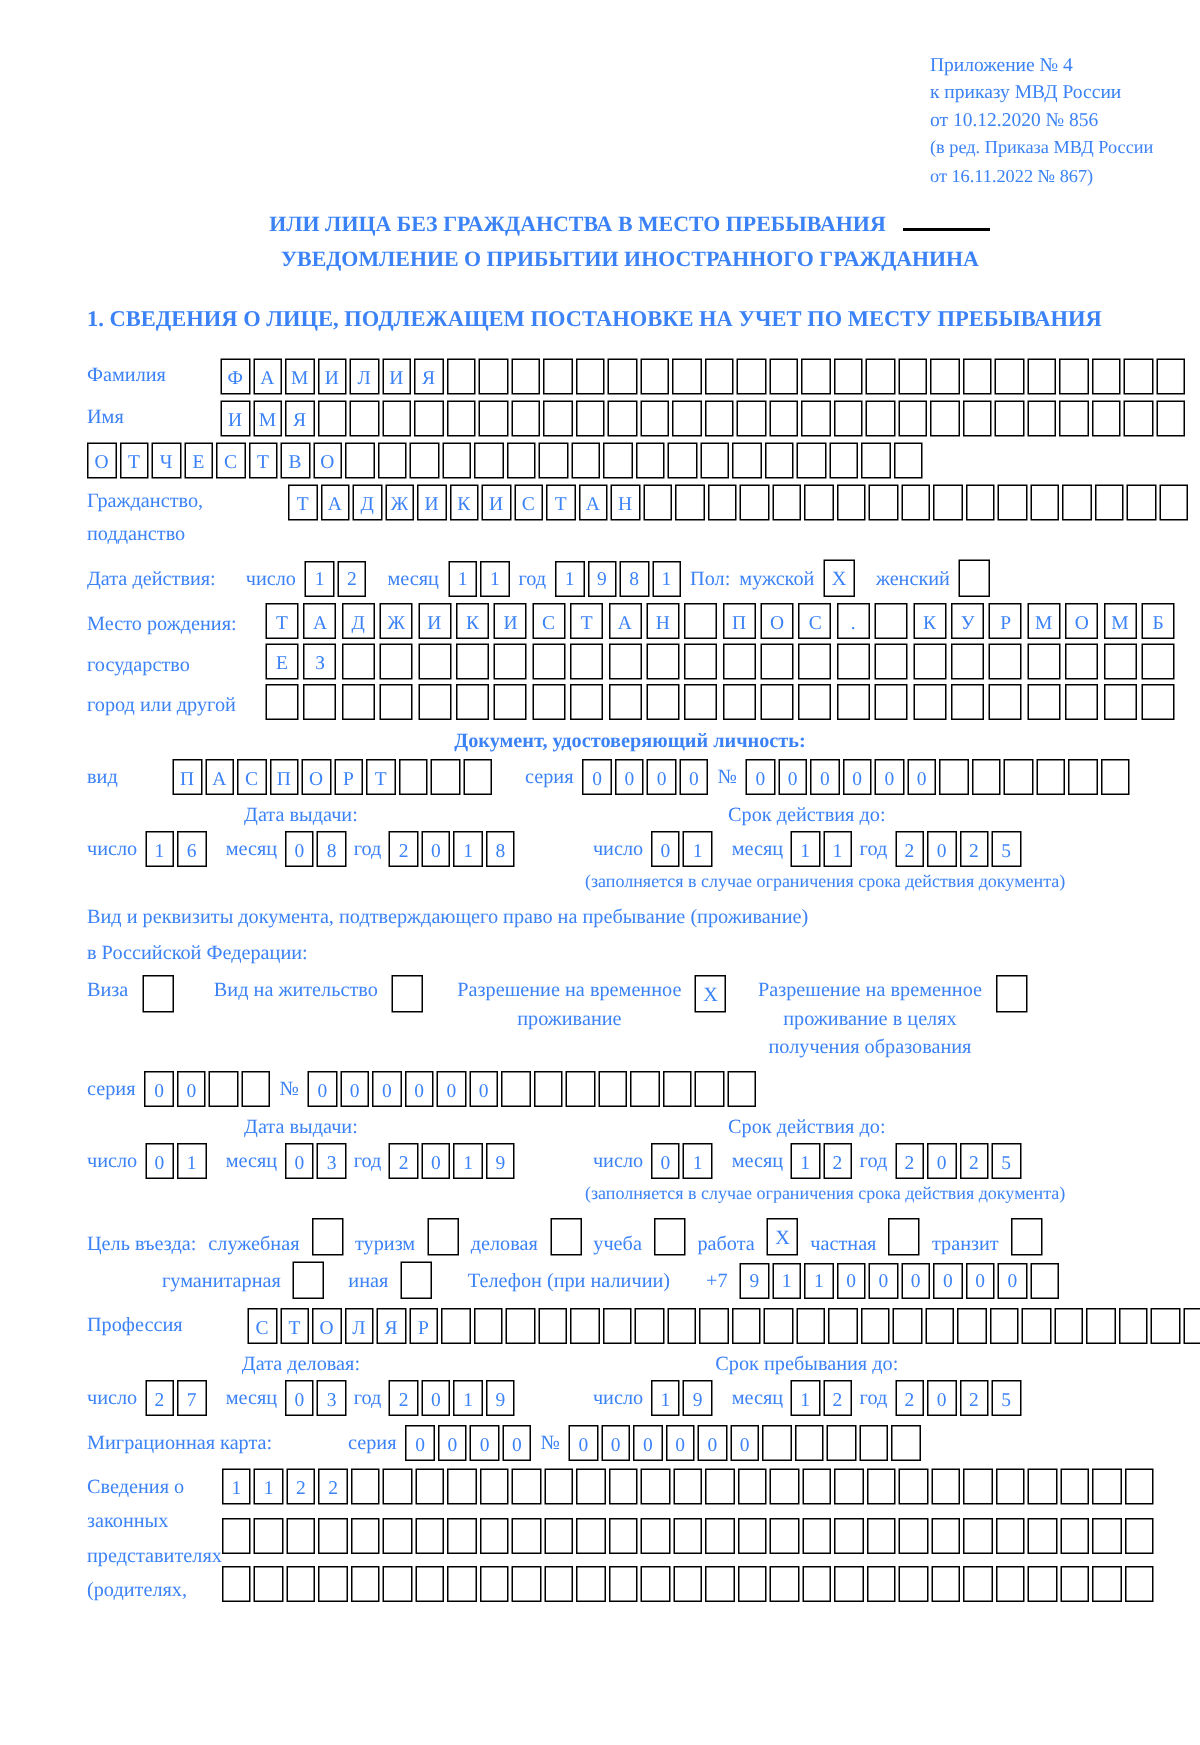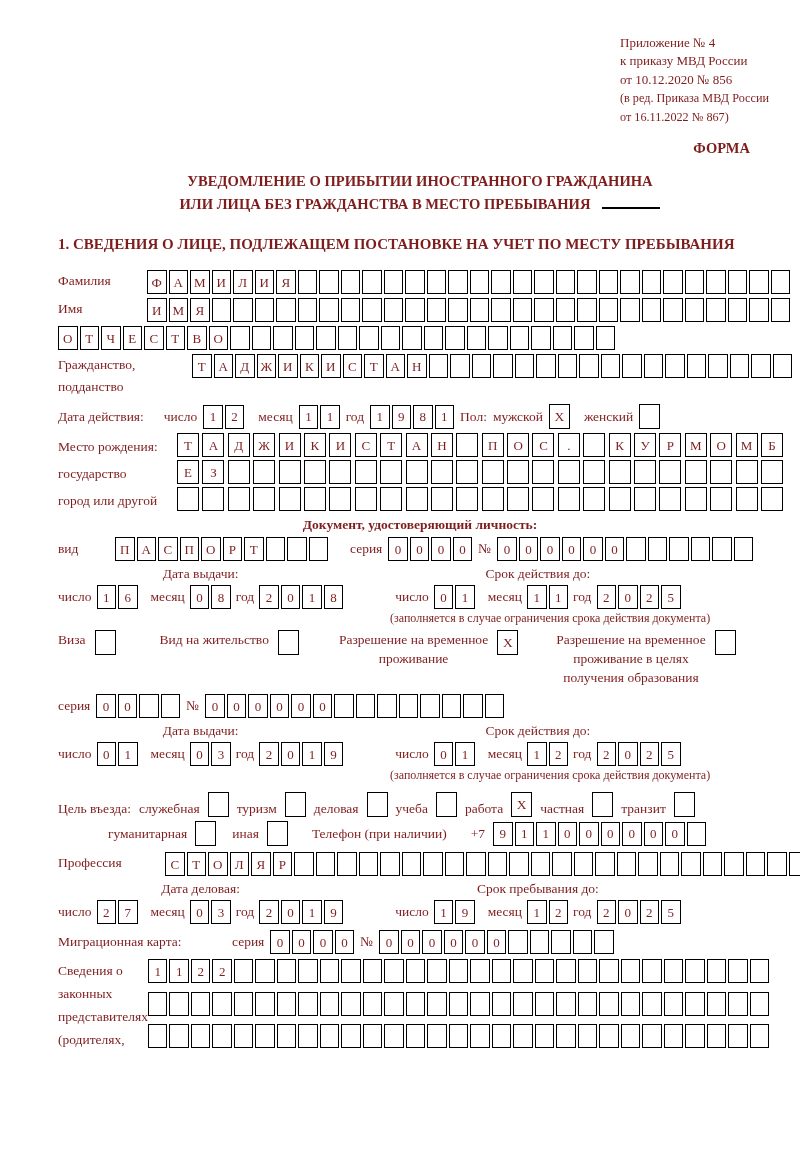--- a/index.html
+++ b/index.html
@@ -1,18 +1,18 @@
 <!DOCTYPE html>
 <html><head>
 <meta charset="utf-8">
 <style>
   * { margin:0; padding:0; box-sizing:border-box; }
   html,body { background:#fff; }
   .page {
-    position:relative; width:800px; height:1163px; background:#ffffff; color:#7f1d1d;
+    position:relative; width:800px; height:1163px; background:#ffffff; color:#3b82f6;
     font-family:"Liberation Serif","DejaVu Serif",serif; font-size:13.5px;
     padding:34px 18px 10px 58px; overflow:hidden;
   }
   
   .hdr { margin-left:562px; font-size:13px; line-height:1.42; }
   .hdr .small { font-size:12.2px; margin-top:1px; }
   .forma { text-align:right; padding-right:32px; font-weight:bold; font-size:14.5px; margin-top:14px; }
   
   .title { text-align:center; font-weight:bold; font-size:14.6px; line-height:1.55; margin-top:13px; }
   .blank-underline { display:inline-block; width:58px; height:13px; border-bottom:2px solid #000; margin-left:12px; }
@@ -42,21 +42,21 @@
   .stackrows > .boxes + .boxes { margin-top:3px; }
   
   .dates { display:flex; margin-top:5px; align-items:center; }
   .dcol { }
   .dcol .dhead { text-align:center; margin-bottom:3px; }
   .dcol.right { margin-left:52px; }
   .dline { display:flex; align-items:center; gap:5px; }
   .note { font-size:12px; margin-top:2px; margin-left:332px; }
   .dochead { text-align:center; font-weight:bold; margin-top:3px; }
   
-  .opts { display:flex; align-items:flex-start; margin-top:4px; gap:30px; }
+  .opts { display:flex; align-items:flex-start; margin-top:4px; gap:13px; }
   .opt { display:flex; align-items:flex-start; gap:9px; }
   .opt .olab { line-height:19px; }
   .opt .olab.center { text-align:center; }
   
   .purpose { display:flex; align-items:flex-end; gap:8px; margin-top:9px; }
   .purpose2 { display:flex; align-items:center; gap:8px; margin-top:4px; padding-left:50px; }
   
   .reps { display:flex; align-items:flex-start; margin-top:5px; }
   .reps .lblcol { line-height:23px; }
   .reps .rrows .boxes { display:flex; }
@@ -68,25 +68,24 @@
 <div class="page">
 
   <div class="hdr">
     <div>Приложение № 4</div>
     <div>к приказу МВД России</div>
     <div>от 10.12.2020 № 856</div>
     <div class="small">(в ред. Приказа МВД России</div>
     <div class="small">от 16.11.2022 № 867)</div>
   </div>
 
-  <div class="forma">ФОРМА</div>
 
   <div class="title">
+    <div><span>ИЛИ ЛИЦА БЕЗ ГРАЖДАНСТВА В МЕСТО ПРЕБЫВАНИЯ</span><span class="blank-underline"></span></div>
     <div>УВЕДОМЛЕНИЕ О ПРИБЫТИИ ИНОСТРАННОГО ГРАЖДАНИНА</div>
-    <div><span>ИЛИ ЛИЦА БЕЗ ГРАЖДАНСТВА В МЕСТО ПРЕБЫВАНИЯ</span><span class="blank-underline"></span></div>
   </div>
 
   <div class="sec">1. СВЕДЕНИЯ О ЛИЦЕ, ПОДЛЕЖАЩЕМ ПОСТАНОВКЕ НА УЧЕТ ПО МЕСТУ ПРЕБЫВАНИЯ</div>
 
   <div class="frow" style="margin-top:17px;">
     <div class="lblcol lw72">Фамилия</div>
     <div class="boxes">
         <span class="cb">Ф</span>
         <span class="cb">А</span>
         <span class="cb">М</span>
@@ -419,20 +418,24 @@
             <span class="cb">2</span>
             <span class="cb">0</span>
             <span class="cb">2</span>
             <span class="cb">5</span>
           </span>
       </div>
     </div>
   </div>
   <div class="note">(заполняется в случае ограничения срока действия документа)</div>
 
+  <div style="margin-top:4px; line-height:1.75;">
+    <div>Вид и реквизиты документа, подтверждающего право на пребывание (проживание)</div>
+    <div>в Российской Федерации:</div>
+  </div>
 
   <div class="opts">
     <div class="opt">
       <span class="olab">Виза</span>
       <span class="chk"></span>
     </div>
     <div class="opt" style="margin-left:14px;">
       <span class="olab">Вид на жительство</span>
       <span class="chk"></span>
     </div>

